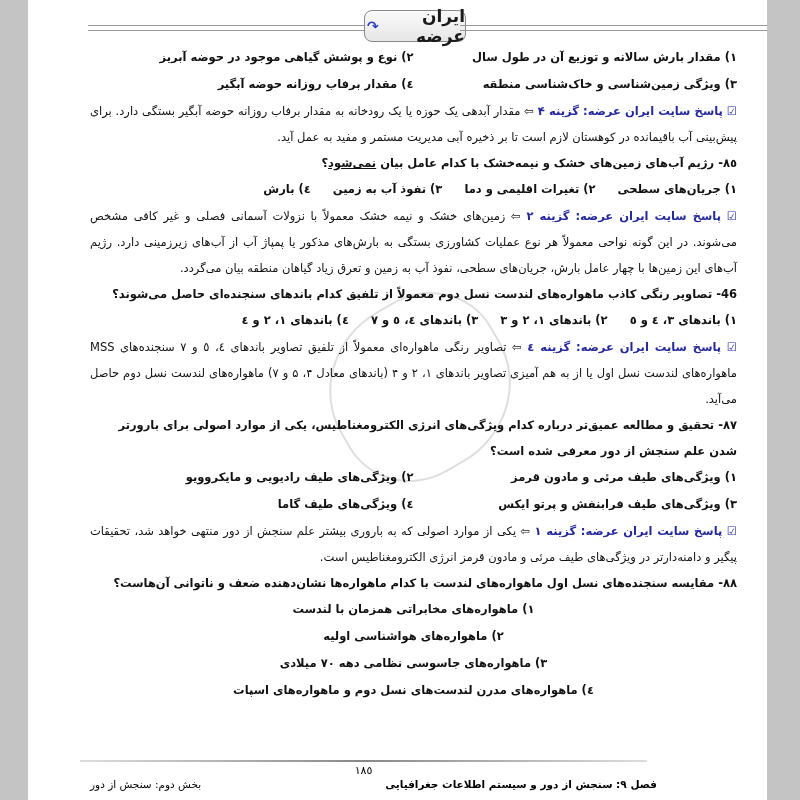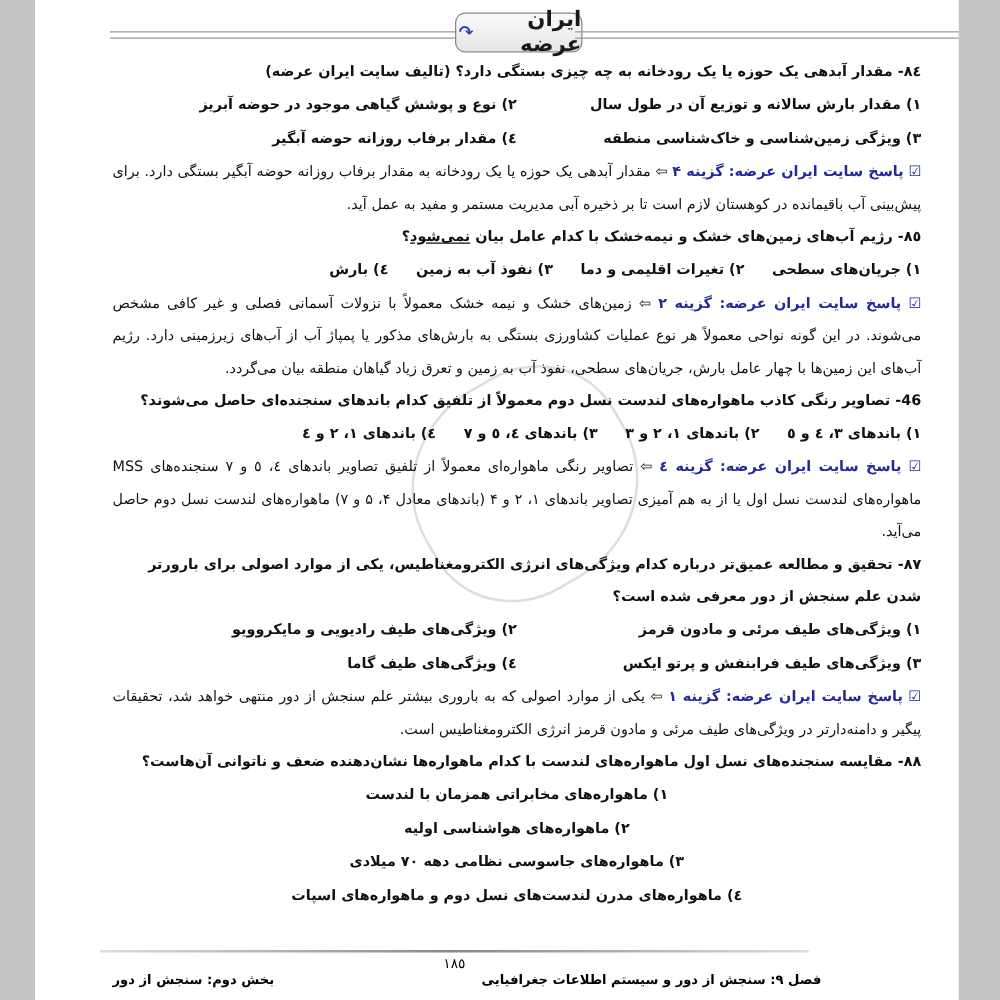--- a/index.html
+++ b/index.html
@@ -20,41 +20,40 @@
     .inline4 { display:flex; gap:22px; line-height:27px; }
     .stack .opt { display:block; line-height:27px;text-align:center; }
     .ans { line-height:26px; text-align:justify; }
     .ans .lead { color:#24289b; font-weight:bold; }
     .ans .chk { color:#24289b; font-weight:bold; }
     .watermark { position:absolute; left:300px; top:300px; width:180px; height:170px; border:2px solid rgba(160,160,160,0.35); border-radius:50% 40% 50% 40%; transform:rotate(-30deg); pointer-events:none; }
     .footer { position:absolute; left:52px; right:120px; top:760px; }
     .footer .rule { height:2px; background:linear-gradient(90deg,#ddd,#888,#ddd); }
     .footer .pnum { position:absolute; left:0; right:0; top:4px; text-align:center; font-size:11px; }
     .footer .chap { position:absolute; right:-10px; top:18px; font-size:10.5px; font-weight:bold; direction:rtl; }
-    .footer .sec { position:absolute; left:10px; top:18px; font-size:10.5px; font-weight:bold; direction:rtl; }
+    .footer .sec { position:absolute; left:10px; top:18px; font-size:10.5px; font-weight:normal; direction:rtl; }
   </style>
 </head>
 <body>
 
 <div class="page">
   <div class="header">
     <div class="rule left"></div>
     <div class="logo">
       <span>ایران عرضه</span>
       <span class="arrow">↷</span>
     </div>
     <div class="rule right"></div>
   </div>
 
   <div class="watermark"></div>
 
   <div class="content">
 
     <div>
-      <p class="q">٨٤- مقدار آبدهی یک حوزه یا یک رودخانه به چه چیزی بستگی دارد؟ (تالیف سایت ایران عرضه)</p>
       <div class="grid2">
         <span class="opt">١) مقدار بارش سالانه و توزیع آن در طول سال</span>
         <span class="opt">٢) نوع و پوشش گیاهی موجود در حوضه آبریز</span>
         <span class="opt">٣) ویژگی زمین‌شناسی و خاک‌شناسی منطقه</span>
         <span class="opt">٤) مقدار برفاب روزانه حوضه آبگیر</span>
       </div>
       <div class="ans">
         <span class="chk">☑</span>
         <span class="lead">پاسخ سایت ایران عرضه: گزینه ۴</span>
         <span>⇦ مقدار آبدهی یک حوزه یا یک رودخانه به مقدار برفاب روزانه حوضه آبگیر بستگی دارد. برای پیش‌بینی آب باقیمانده در کوهستان لازم است تا بر ذخیره آبی مدیریت مستمر و مفید به عمل آید.</span>

